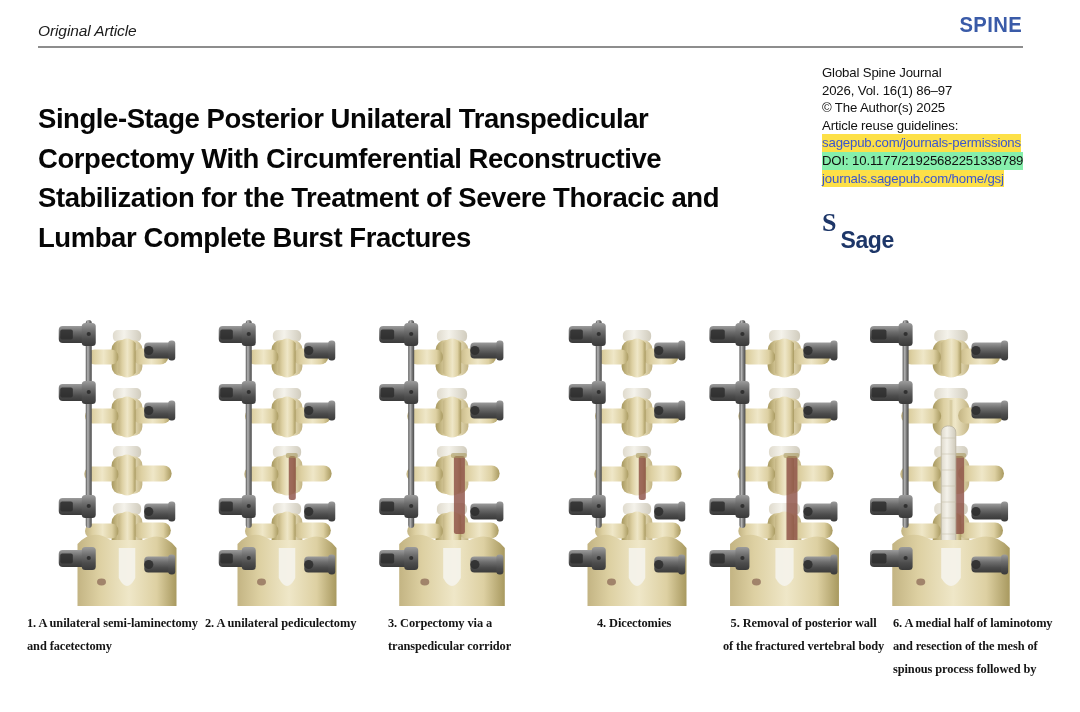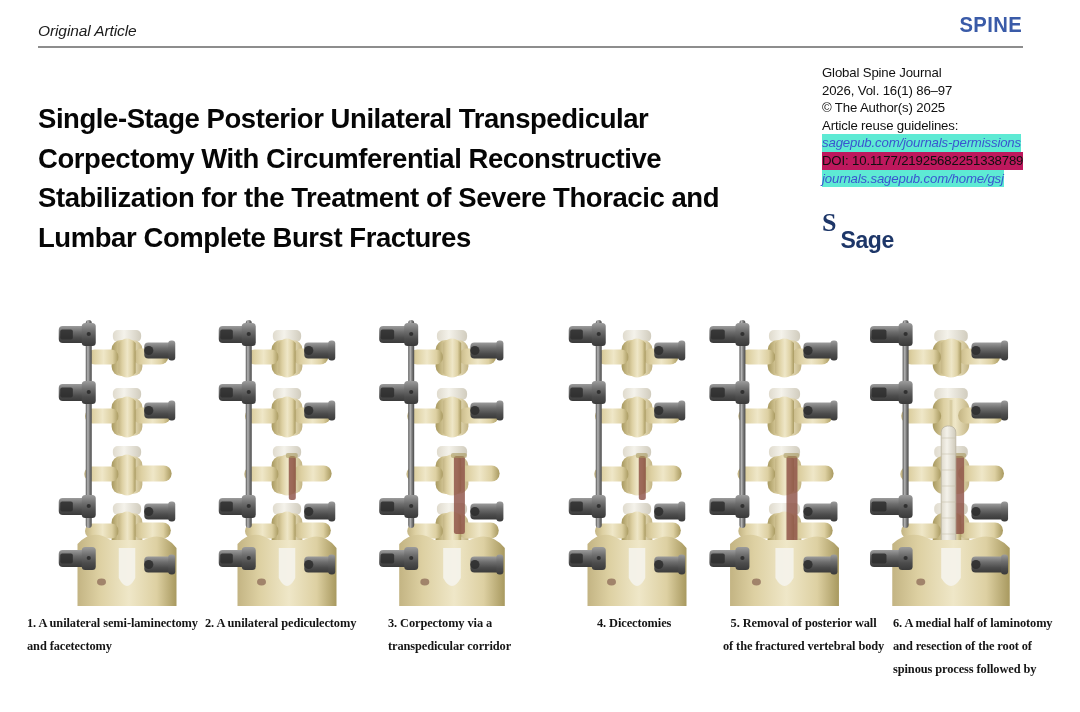--- a/index.html
+++ b/index.html
@@ -81,27 +81,26 @@
     width: 250px;
     font-family: "Liberation Sans", sans-serif;
     font-size: 13.2px;
     line-height: 17.6px;
     color: #101010;
     letter-spacing: -0.15px;
   }
   #journal-meta .meta-line { white-space: nowrap; }
   #journal-meta .meta-link {
     color: #3a55cf;
-    background: #5eead4;
+    background: #fde047;
     text-decoration: none;
     display: inline-block;
-    font-style: italic;
   }
   #journal-meta .meta-doi {
-    background: #be185d;
+    background: #86efac;
     display: inline-block;
     color: #101010;
   }
   #sage-logo {
     margin-top: 6px;
     display: flex;
     align-items: center;
     gap: 5px;
     color: #1d3668;
   }
@@ -863,16 +862,16 @@
     </div>
     <div class="caption" style="left: 592px;">
       <span class="cap-line">4. Dicectomies</span>
     </div>
     <div class="caption" style="left: 718px; text-align: center;">
       <span class="cap-line">5. Removal of posterior wall</span>
       <span class="cap-line">of the fractured vertebral body</span>
     </div>
     <div class="caption" style="left: 888px;">
       <span class="cap-line">6. A medial half of laminotomy</span>
-      <span class="cap-line">and resection of the root of</span>
+      <span class="cap-line">and resection of the mesh of</span>
       <span class="cap-line">spinous process followed by</span>
     </div>
   </div>
 
 </body></html>

